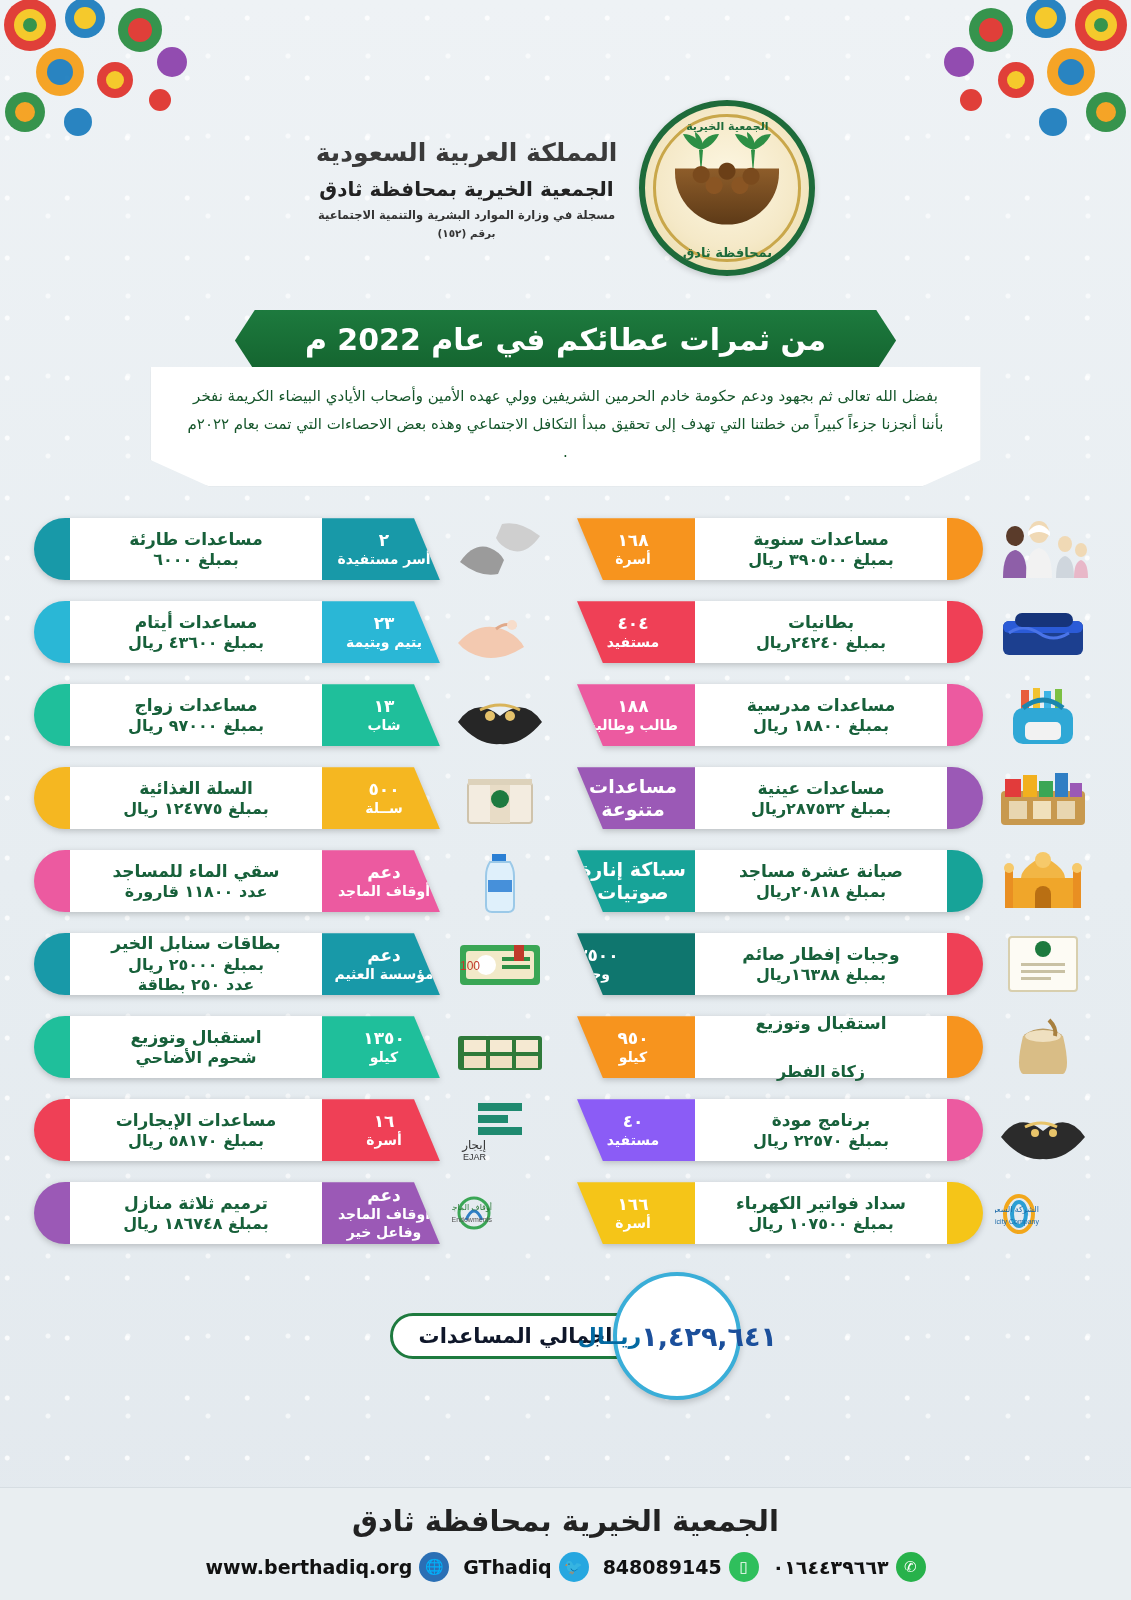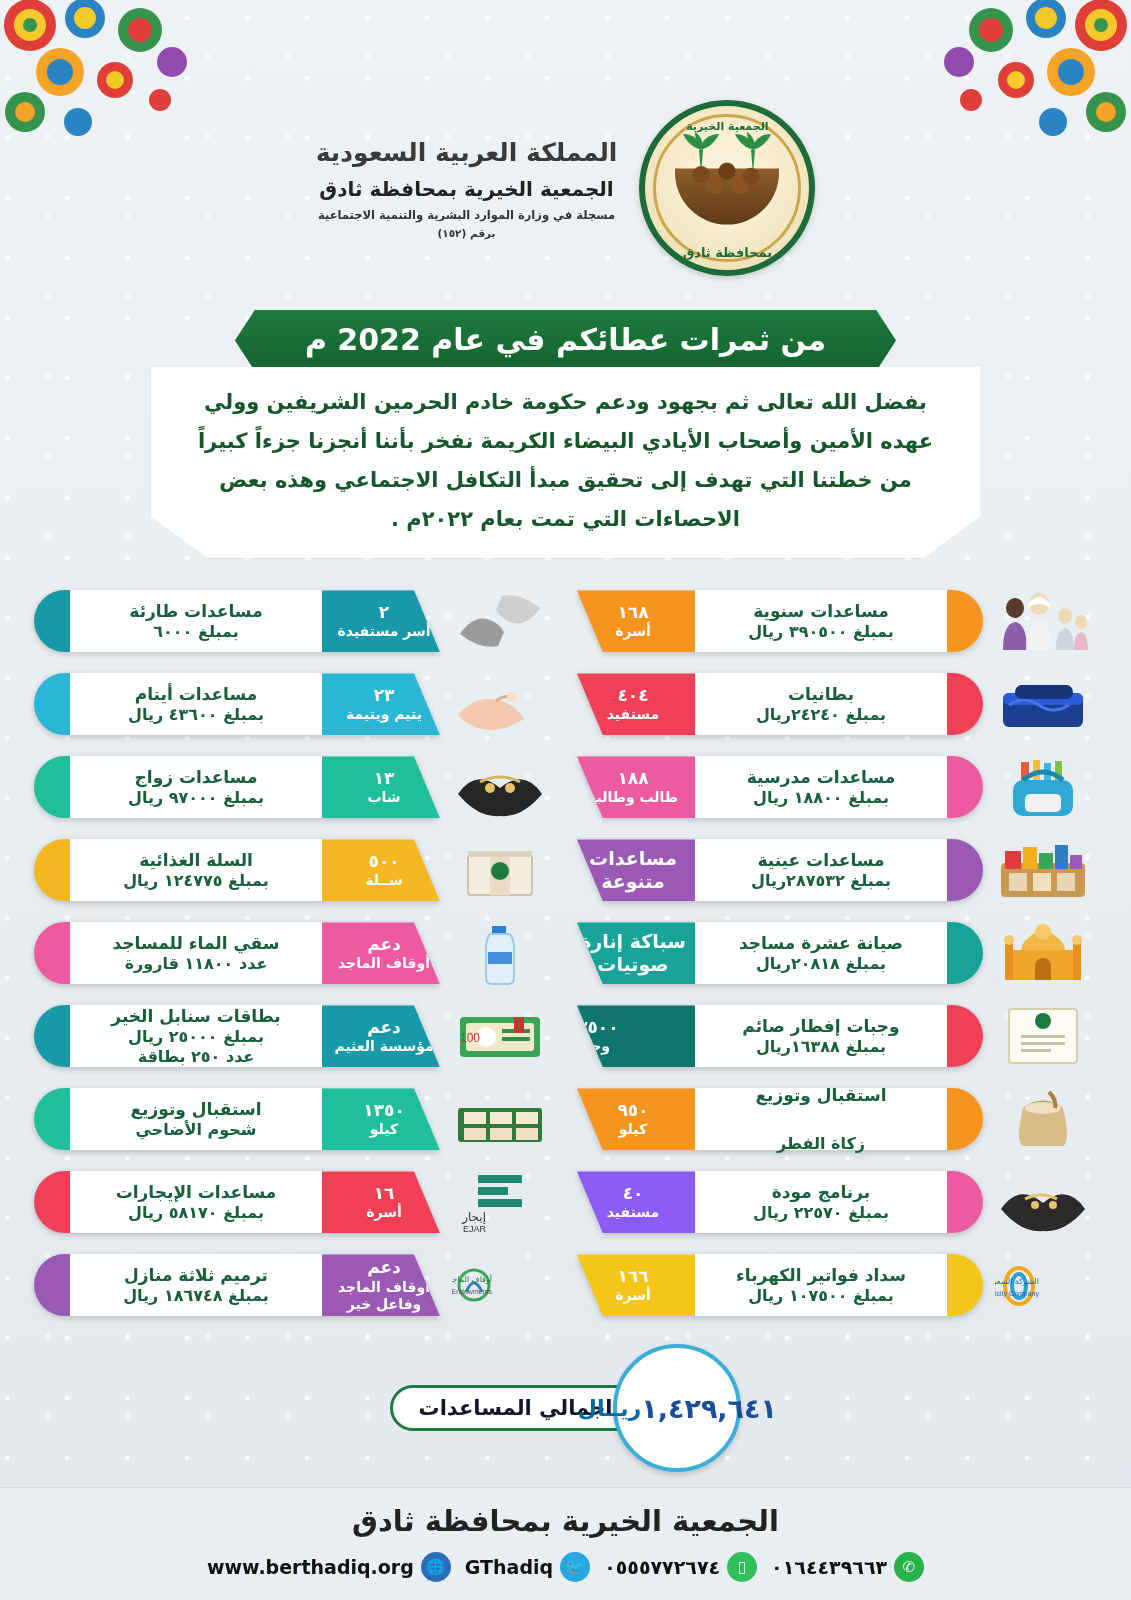--- a/index.html
+++ b/index.html
@@ -89,21 +89,21 @@
     color: #fff; font-size: 30px; font-weight: bold;
     padding: 12px 70px 14px;
     clip-path: polygon(3% 0, 97% 0, 100% 50%, 97% 100%, 3% 100%, 0 50%);
     box-shadow: 0 3px 5px rgba(0,0,0,.2);
     letter-spacing: .5px;
   }
 
   .intro-wrap { display: flex; justify-content: center; margin-top: -4px; }
   .intro {
     background: #fff; width: 830px; padding: 16px 34px 20px;
-    text-align: center; color: #16562b; font-size: 21px; font-weight: bold;
+    text-align: center; color: #16562b; font-size: 15px; font-weight: normal;
     line-height: 1.85;
     clip-path: polygon(0 0, 100% 0, 100% 78%, 93% 100%, 7% 100%, 0 78%);
     box-shadow: 0 2px 5px rgba(0,0,0,.12);
   }
   .arrow-down {
     width: 0; height: 0; margin: 0 auto;
     border-left: 22px solid transparent; border-right: 22px solid transparent;
     border-top: 24px solid #41b6d9;
     margin-top: -4px;
   }
@@ -780,21 +780,21 @@
 
 <div class="footer">
   <div class="fname">الجمعية الخيرية بمحافظة ثادق</div>
   <div class="contacts">
     <div class="contact">
       <span class="cicon phone">✆</span>
       <span>٠١٦٤٤٣٩٦٦٣</span>
     </div>
     <div class="contact">
       <span class="cicon mobile">▯</span>
-      <span>٠٥٥٥٧٧٢٦٧٤</span>
+      <span>848089145</span>
     </div>
     <div class="contact">
       <span class="cicon twitter">🐦</span>
       <span>GThadiq</span>
     </div>
     <div class="contact">
       <span class="cicon web">🌐</span>
       <span>www.berthadiq.org</span>
     </div>
   </div>

